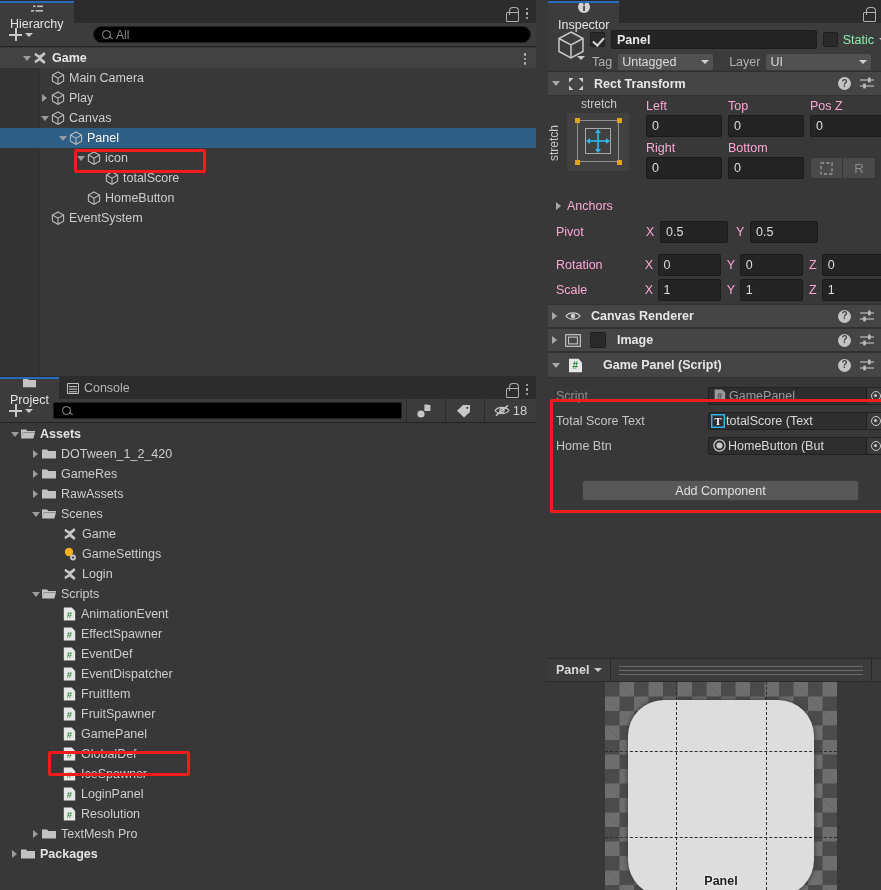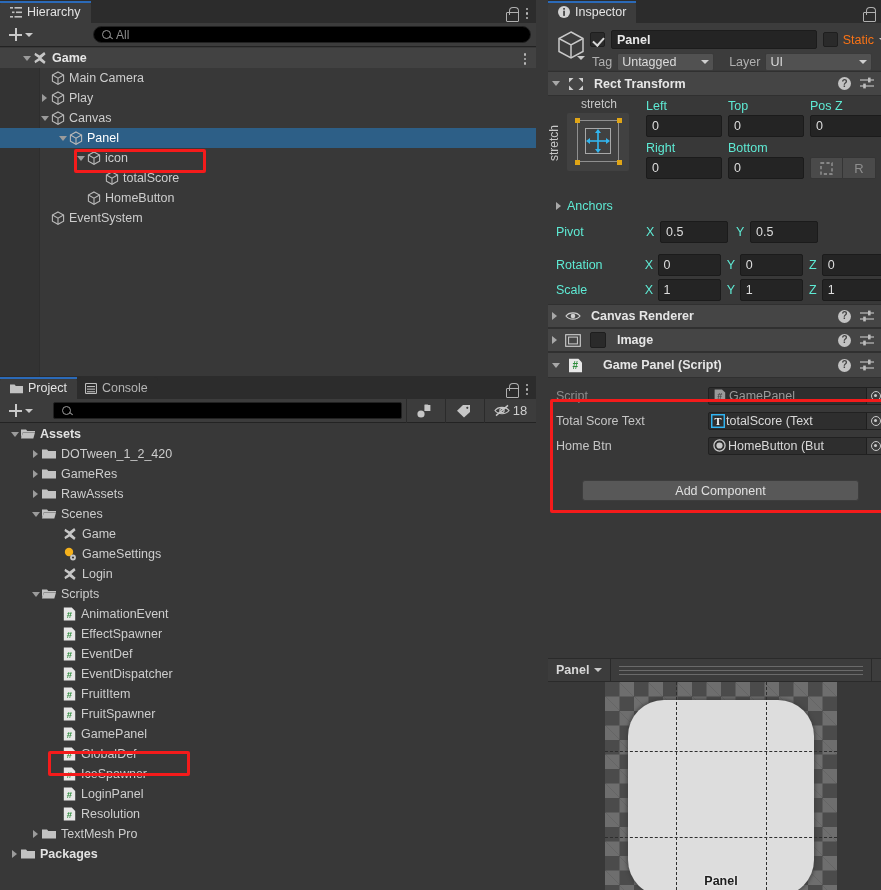--- a/index.html
+++ b/index.html
@@ -18,21 +18,21 @@
   .tabbar{
     position:relative; height:23px; background:#2c2c2c;
     display:flex; align-items:flex-end;
   }
   .tab{
     height:22px; padding:0 10px 0 8px; display:flex; align-items:center; gap:5px;
     background:#2c2c2c; color:#b4b4b4; font-size:12.5px;
     border-top-left-radius:4px; border-top-right-radius:4px;
     position:relative;
   }
-  .tab.active{ background:#3c3c3c; color:#e3e3e3; }
+  .tab.active{ background:#3c3c3c; color:#e3e3e3;flex-direction:column; }
   .tab.active:after{
     content:""; position:absolute; left:0; right:0; top:0; height:2px; background:#2b6ab8;
   }
   .tabbar .spacer{ flex:1; }
   .tab-tools{ display:flex; align-items:center; gap:8px; padding:0 7px 3px 0; }
 
   .lock-ico{ width:11px; height:13px; position:relative; display:inline-block; }
   .lock-ico:before{
     content:""; position:absolute; left:0; top:5px; width:11px; height:8px;
     border:1.4px solid #b0b0b0; border-radius:1px; background:transparent;
@@ -104,21 +104,21 @@
                 border-top:1px solid #303030; border-bottom:1px solid #303030; }
   .comp-header .title{ font-weight:bold; font-size:12.5px; color:#e6e6e6; margin-left:4px;}
   .comp-header .tools{ margin-left:auto; display:flex; align-items:center; gap:9px; }
   .qmark{ width:13px;height:13px;border-radius:50%;background:#c3c3c3;color:#454545;font-size:10px;
           font-weight:bold;display:flex;align-items:center;justify-content:center;line-height:1;}
   .fold{ width:0;height:0;border-left:4.5px solid transparent;border-right:4.5px solid transparent;border-top:5px solid #a8a8a8;flex:none;}
   .fold.r{ border:none; border-top:4.5px solid transparent;border-bottom:4.5px solid transparent;border-left:5px solid #a8a8a8;}
 
   .field{ height:22px; background:#242424; border:1px solid #1b1b1b; border-radius:2px; color:#dddddd;
           display:flex; align-items:center; padding:0 5px; font-size:12.5px; }
-  .collabel{ color:#5eead4; font-size:12.5px; }
+  .collabel{ color:#f9a8d4; font-size:12.5px; }
 
   .objfield{ height:18px; background:#2e2e2e; border:1px solid #212121; border-radius:2px;
              display:flex; align-items:center; overflow:hidden; font-size:12.5px; color:#d4d4d4;}
   .objfield .picker{ margin-left:auto; width:18px; height:100%; border-left:1px solid #1f1f1f;
                      display:flex; align-items:center; justify-content:center; flex:none; background:#3a3a3a;}
   .circ{ width:10px;height:10px;border:1.5px solid #c9c9c9;border-radius:50%;position:relative;}
   .circ:after{content:"";position:absolute;left:2px;top:2px;width:3px;height:3px;background:#c9c9c9;border-radius:50%;}
 
   .addcomp{ height:21px; background:#585858; border:1px solid #3d3d3d; border-radius:3px;
             display:flex; align-items:center; justify-content:center; color:#e0e0e0; font-size:12.5px; }
@@ -608,21 +608,21 @@
           <path d="M3 8.5 L15 15 L27 8.5 M15 15 L15 28" fill="none" stroke="#c9c9c9" stroke-width="1.5"></path>
         </svg>
         <span class="caret-d" style="position:absolute;left:21px;top:27px;"></span>
       </div>
       <div class="insp-fields">
         <div class="fr1">
           <span class="cbox checked"></span>
           <span class="nameinput">Panel</span>
           <span class="statwrap">
             <span class="statbox"></span>
-            <span class="lbl" style="color:#f97316;">Static</span>
+            <span class="lbl" style="color:#86efac;">Static</span>
             <span class="caret-d"></span>
           </span>
         </div>
         <div class="fr2">
           <span class="lbl">Tag</span>
           <span class="dd" style="width:97px;">
             <span>Untagged</span>
             <span class="ar"></span>
           </span>
           <span class="lbl" style="margin-left:10px;">Layer</span>

